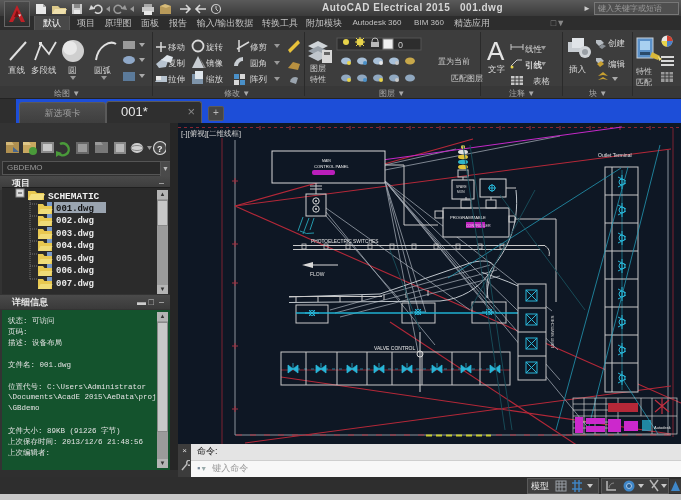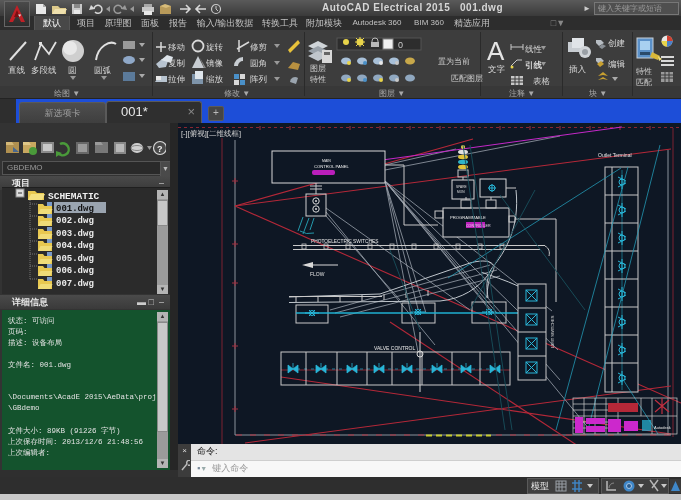--- a/index.html
+++ b/index.html
@@ -391,20 +391,21 @@
     <div class="varrow" style="top:0;">▲</div>
     <div class="vthumb" style="top:10px;height:26px;"></div>
     <div class="varrow" style="bottom:0;">▼</div>
   </div>
   <div class="phead" style="top:172px;"><span>详细信息</span><span class="minus">▬ □&nbsp; –</span></div>
   <div class="abs" id="detailpanel">
     <div style="top:6px;">状态: 可访问</div>
     <div style="top:17px;">页码:</div>
     <div style="top:28px;">描述: 设备布局</div>
     <div style="top:50px;">文件名: 001.dwg</div>
+    <div style="top:72px;">位置代号: C:\Users\Administrator</div>
     <div style="top:83px;">\Documents\AcadE 2015\AeData\proj</div>
     <div style="top:94px;">\GBdemo</div>
     <div style="top:116px;">文件大小: 89KB (91226 字节)</div>
     <div style="top:127px;">上次保存时间: 2013/12/6 21:48:56</div>
     <div style="top:138px;">上次编辑者:</div>
   </div>
   <div class="vscroll" style="left:157px;top:189px;height:156px;">
     <div class="varrow" style="top:0;">▲</div>
     <div class="vthumb" style="top:10px;height:110px;"></div>
     <div class="varrow" style="bottom:0;">▼</div>

